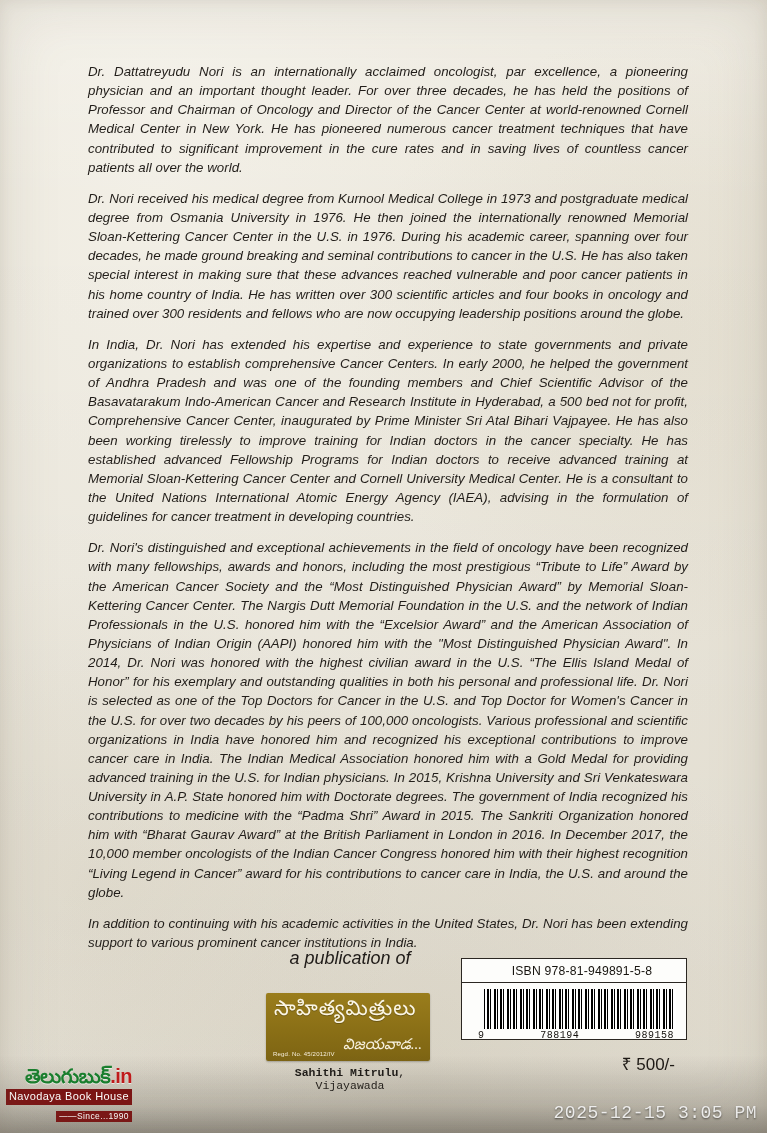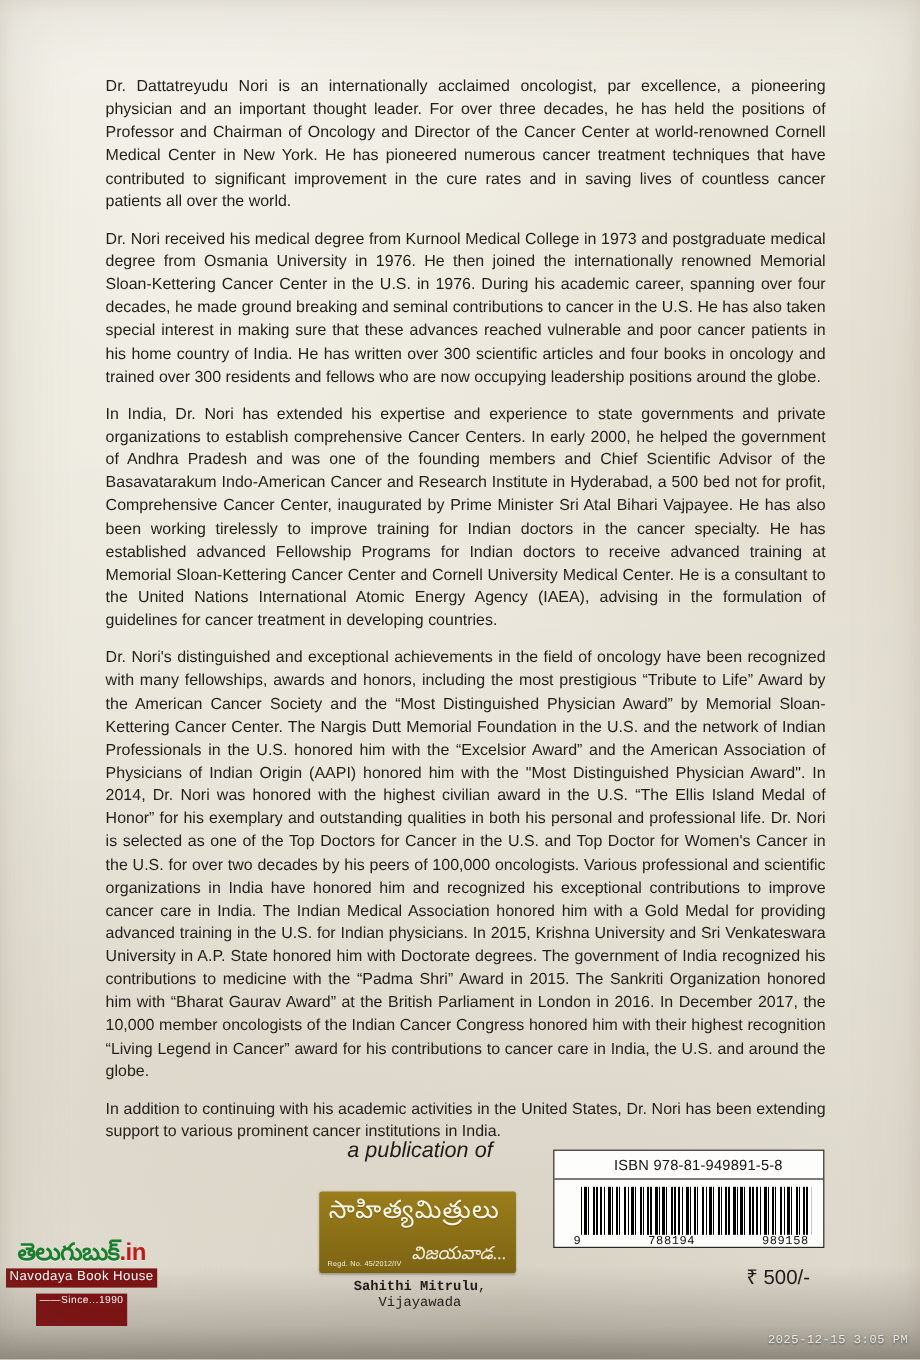--- a/index.html
+++ b/index.html
@@ -69,20 +69,21 @@
   }
 
   .bio p {
     font-size: 13.3px;
     line-height: 1.44;
     text-align: justify;
     text-justify: inter-word;
     margin: 0 7px 12px 0;
     color: #221e1a;
     letter-spacing: 0.01px;
+    font-style: italic;
   }
   .bio p.last {
     margin-bottom: 0;
   }
 
   
   .pub-area {
     position: absolute;
     left: 88px;
     right: 72px;
@@ -197,23 +198,23 @@
     right: 20px;
     top: 104px;
     font-size: 17px;
     color: #1c1814;
   }
 
   
   .wm-left {
     position: absolute;
     left: 4px;
-    bottom: 28px;
+    bottom: 10px;
     width: 128px;
-    text-align: center;
+    text-align: right;
   }
   .wm-brand {
     font-size: 20px;
     font-weight: bold;
     color: #1a7f2e;
     line-height: 1;
     letter-spacing: -0.5px;
     text-shadow: 0 1px 0 rgba(255,255,255,0.6);
   }
   .wm-brand .dotin {
@@ -227,29 +228,29 @@
     letter-spacing: 0.4px;
     padding: 1px 3px;
     display: inline-block;
     line-height: 1.25;
   }
   .wm-since {
     font-size: 8.5px;
     color: #ffffff;
     background: #7b1414;
     display: inline-block;
-    padding: 0 3px 17px 3px;
+    padding: 0 3px 1px 3px;
     letter-spacing: 0.4px;
   }
   .timestamp {
     position: absolute;
     right: 10px;
     bottom: 10px;
     font-family: "Liberation Mono", monospace;
-    font-size: 10px;
+    font-size: 18px;
     color: #f2f2f2;
     letter-spacing: 0.5px;
     text-shadow: 0 1px 2px rgba(0,0,0,0.55);
     margin-top: 32px;
   }
   .shadow-strip {
     position: absolute;
     left: 0; right: 0; bottom: 0;
     height: 78px;
     background: linear-gradient(180deg, rgba(60,55,45,0) 0%, rgba(60,55,45,0.22) 65%, rgba(40,36,30,0.42) 100%);

